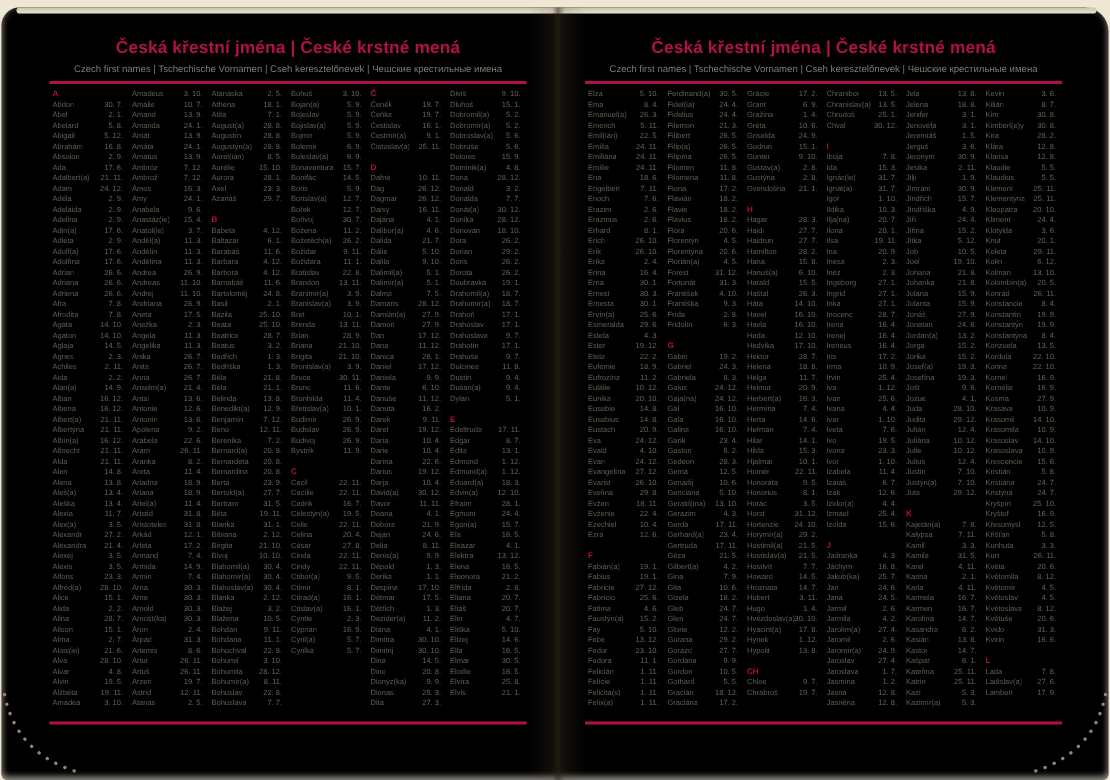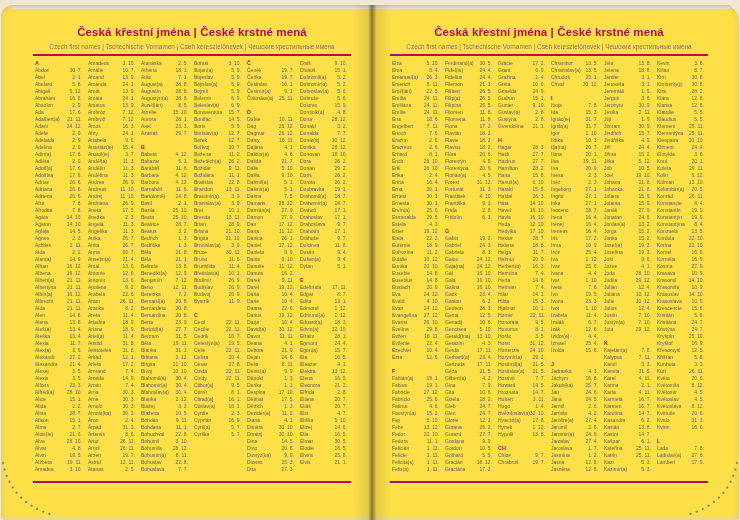--- a/index.html
+++ b/index.html
@@ -3,21 +3,21 @@
 <meta charset="utf-8">
 <style>
   html,body{margin:0;padding:0;}
   body{
     width:740px;height:520px;position:relative;overflow:hidden;
     background:#efe7d4;
     font-family:"Liberation Sans",sans-serif;
   }
   .spread{
     position:absolute;left:1px;top:5px;width:738px;height:515px;
-    background:#fde047;
+    background:#000000;
     border-radius:12px 16px 4px 4px;
     box-shadow:0 0 6px rgba(120,105,75,.35) inset,0 -2px 4px rgba(255,255,255,.6) inset;
   }
   .top-edge{
     position:absolute;left:10px;top:0px;width:720px;height:4px;
     background:linear-gradient(#c9c2af,#e9e2cf);
     border-radius:3px;
   }
   .gutter{
     position:absolute;top:0;left:352px;width:38px;height:515px;

